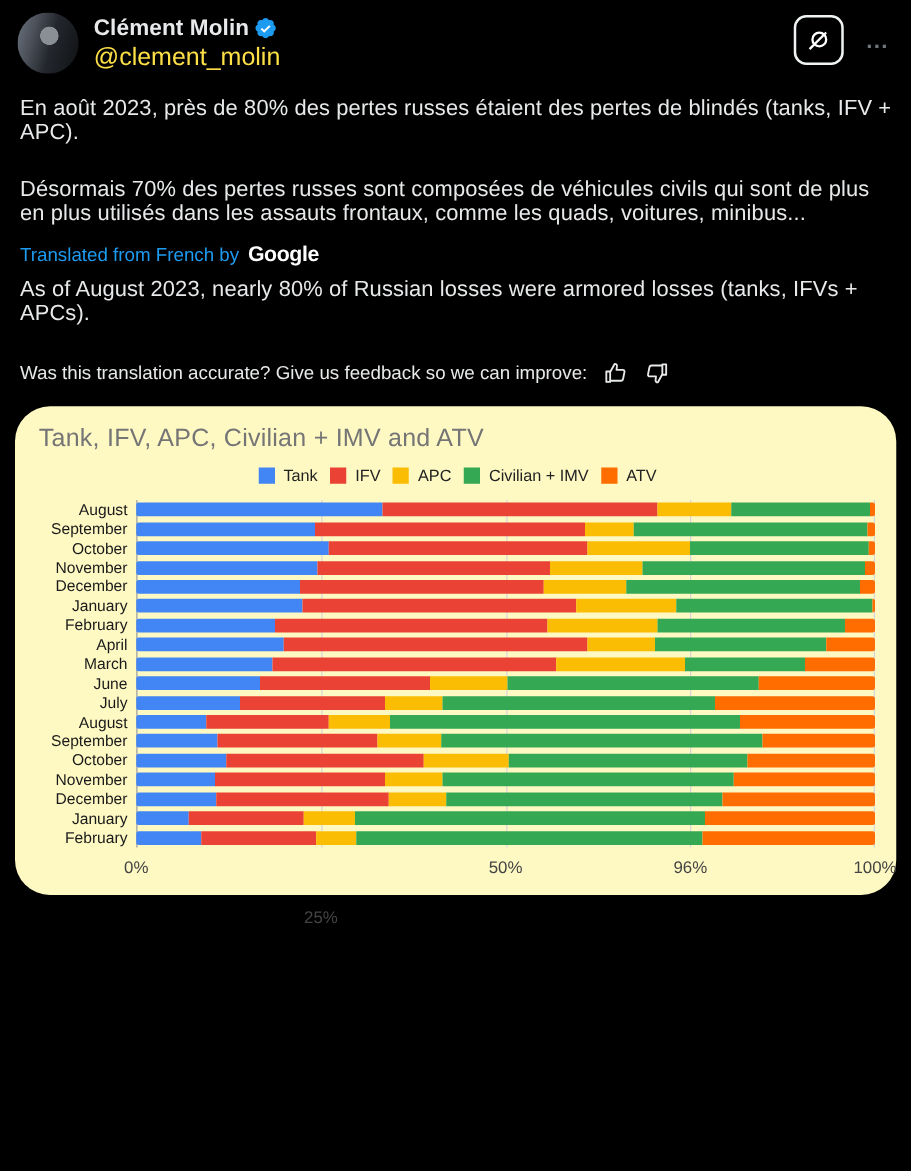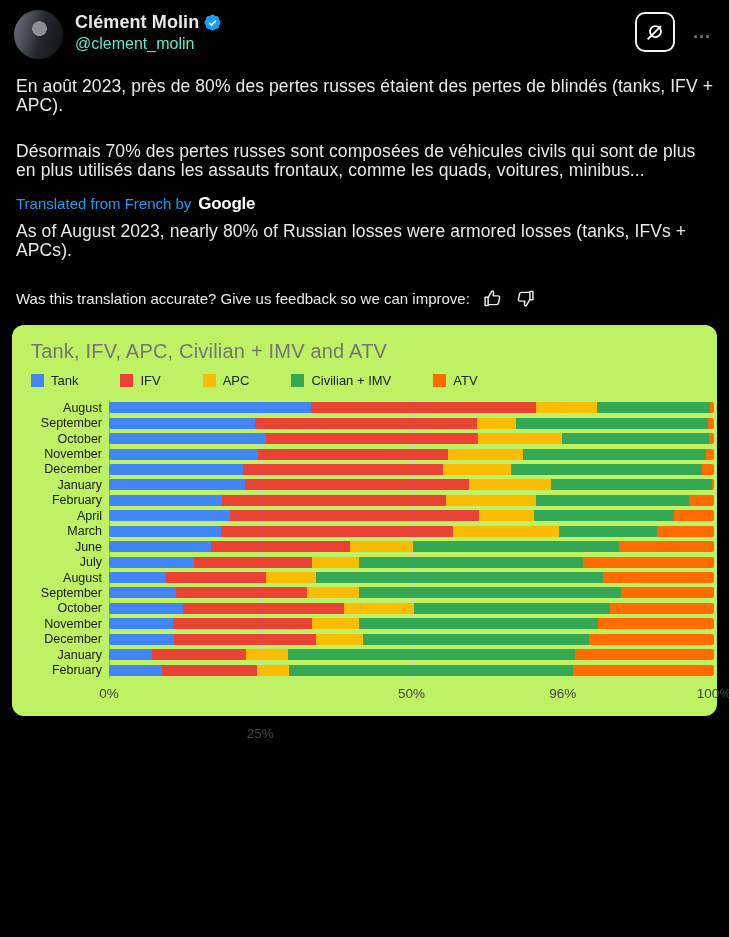--- a/index.html
+++ b/index.html
@@ -11,44 +11,44 @@
   .header { display:flex; align-items:flex-start; padding:10px 14px 0 14px; }
   .avatar { width:49px; height:49px; border-radius:50%; flex:0 0 49px;
     background:
       radial-gradient(circle at 52% 38%, #8a8f96 0 18%, transparent 19%),
       linear-gradient(105deg, #6b7480 0%, #4a4f58 28%, #23262c 55%, #101214 100%);
     overflow:hidden; }
   .id-block { margin-left:12px; padding-top:2px; flex:1; }
   .name-row { display:flex; align-items:center; gap:4px; }
   .display-name { font-size:18px; font-weight:700; color:#e7e9ea; letter-spacing:.1px; }
   .badge { width:19px; height:19px; display:inline-block; }
-  .handle { font-size:16px; color:#5eead4; margin-top:2px; }
+  .handle { font-size:20px; color:#fde047; margin-top:2px; }
   .header-actions { display:flex; align-items:center; gap:14px; padding-top:2px; }
   .grok-btn { width:40px; height:40px; border:2px solid #eff3f4; border-radius:10px;
     display:flex; align-items:center; justify-content:center; background:transparent; cursor:pointer; }
   .more-btn { color:#71767b; font-size:18px; letter-spacing:1px; background:none; border:none;
     cursor:pointer; line-height:40px; padding:0 4px; font-weight:700; }
 
   
   .body-text { padding:0 16px; }
   .tweet-paras { margin-top:18px; }
   .tweet-paras p { font-size:17.5px; line-height:19px; color:#e7e9ea; letter-spacing:.1px; }
   .tweet-paras p + p { margin-top:27px; }
   .attribution { margin-top:14px; display:flex; align-items:baseline; gap:7px; }
   .attr-link { color:#1d9bf0; font-size:15px; text-decoration:none; cursor:pointer; }
   .google-logo { color:#fff; font-size:17px; font-weight:700; letter-spacing:-0.3px; }
   .translated { margin-top:8px; }
   .feedback-row { margin-top:28px; display:flex; align-items:center; gap:12px; }
   .feedback-text { font-size:15px; color:#e7e9ea; }
   .thumb { background:none; border:none; cursor:pointer; padding:0; display:flex; }
 
   
-  .chart-card { margin:16px 12px 0 12px; background:#bef264; border-radius:12px; padding:15px 2px 10px 19px; }
+  .chart-card { margin:16px 12px 0 12px; background:#fef9c3; border-radius:28px; padding:15px 16px 10px 19px; }
   .chart-title { font-size:20px; color:#757575; font-weight:400; letter-spacing:.2px; }
-  .legend { display:flex; justify-content:flex-start; gap:42px; margin-top:10px; }
+  .legend { display:flex; justify-content:center; gap:10px; margin-top:10px; }
   .legend-item { display:flex; align-items:center; gap:7px; }
   .legend-swatch { width:13px; height:13px; display:inline-block; }
   .legend-label { font-size:13px; color:#222; }
 
   .chart-plot { margin-top:12px; position:relative; }
   .gridlines { position:absolute; top:0; bottom:0; left:78px; right:1px; z-index:0; }
   .gridline { position:absolute; top:0; bottom:0; width:1px; background:#d6d6d6; }
   .gridline.first { background:#9aa0a6; }
   .bar-row { display:flex; align-items:center; height:15.45px; position:relative; z-index:1; }
   .bar-label { width:78px; padding-right:7px; text-align:right; font-size:12.5px; color:#1a1a1a; flex:0 0 78px; }

